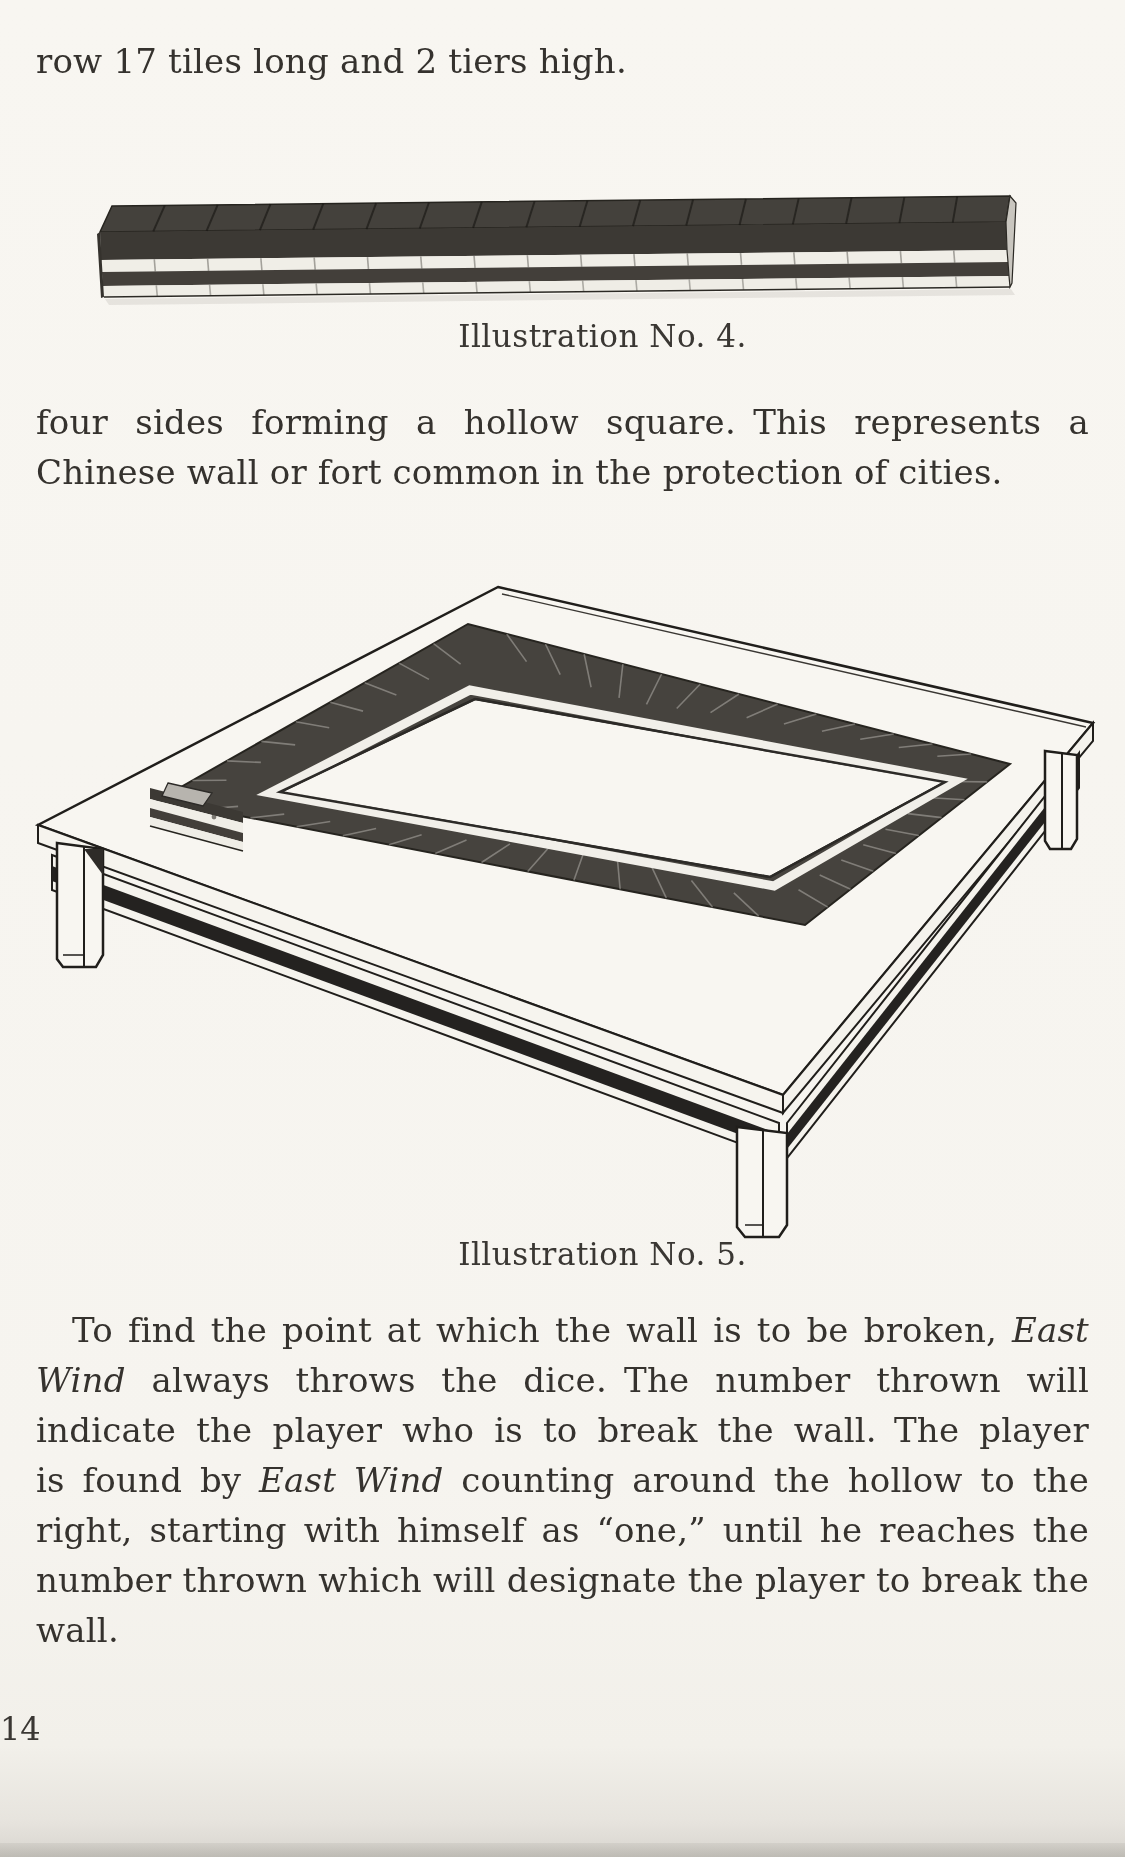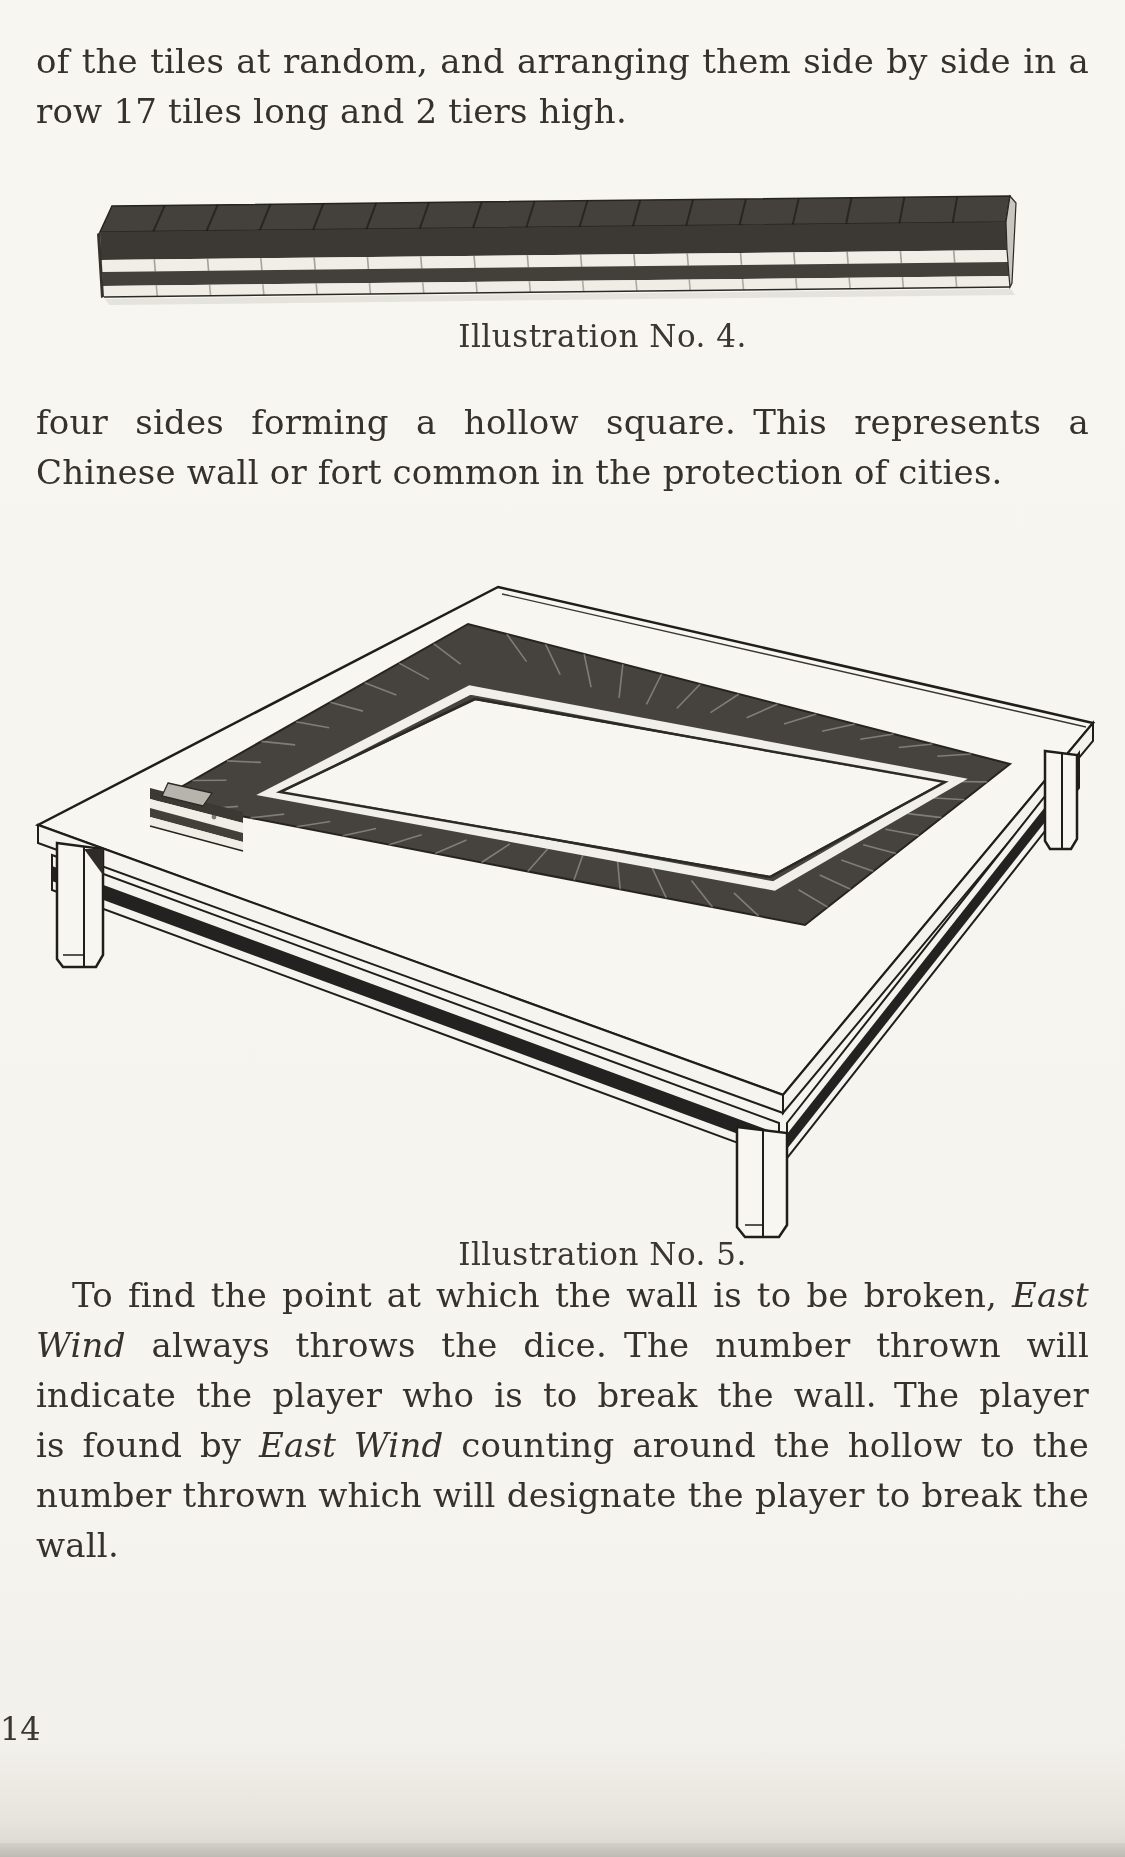--- a/index.html
+++ b/index.html
@@ -19,21 +19,20 @@
   .pagenum{position:absolute;left:0;width:1125px;text-align:left;font-size:32px;color:#3a3733;}
   .fig{position:absolute;}
   .bottom-shade{position:absolute;left:0;bottom:0;width:1125px;height:14px;
     background:linear-gradient(180deg,rgba(190,187,180,.35),rgba(168,165,158,.55));}
   svg{display:block;}
 </style>
 </head>
 <body>
 
 <div class="para" style="top:36px">
-    <div class="tline just"><span>of the tiles at random, and arranging them side by side in a</span></div>
     <div class="tline"><span>row 17 tiles long and 2 tiers high.</span></div>
   </div>
 
 <div class="fig" style="top:155px;left:95px">
   <svg id="fig4" width="930" height="152" viewBox="0 0 930 152">
 
     <polygon points="10,144 916,134 920,140 14,150" fill="#d7d4cd" opacity="0.55"></polygon>
 
     <polygon id="f4-top" points="5,77 911,67 915,41 17,51" fill="#44413c" stroke="#26241f" stroke-width="1.5"></polygon>
 
@@ -195,24 +194,25 @@
       <polyline points="150,269 243,294" stroke="#26241f" stroke-width="1.5" fill="none"></polyline>
       <polygon points="168,226 212,236 203,249 162,239" fill="#b7b4ae" stroke="#2c2a27" stroke-width="1.3"></polygon>
     </g>
 
     <circle cx="214" cy="260" r="2.4" fill="#4a4742" opacity="0.7"></circle>
   </svg>
 </div>
 
 <div class="caption" style="top:1236px">Illustration No. 5.</div>
 
-<div class="para" style="top:1270px">
+<div class="para" style="top:1305px">
     <div class="tline just ind"><span>To find the point at which the wall is to be broken, </span><span class="it">East</span></div>
     <div class="tline just"><span class="it">Wind</span><span> always throws the dice. The number thrown will</span></div>
     <div class="tline just"><span>indicate the player who is to break the wall. The player</span></div>
     <div class="tline just"><span>is found by </span><span class="it">East Wind</span><span> counting around the hollow to the</span></div>
+    <div class="tline just"><span>right, starting with himself as “one,” until he reaches the</span></div>
     <div class="tline just"><span>number thrown which will designate the player to break the</span></div>
     <div class="tline"><span>wall.</span></div>
   </div>
 
 <div class="pagenum" style="top:1710px">14</div>
 
 <div class="bottom-shade"></div>
 
 </body></html>

